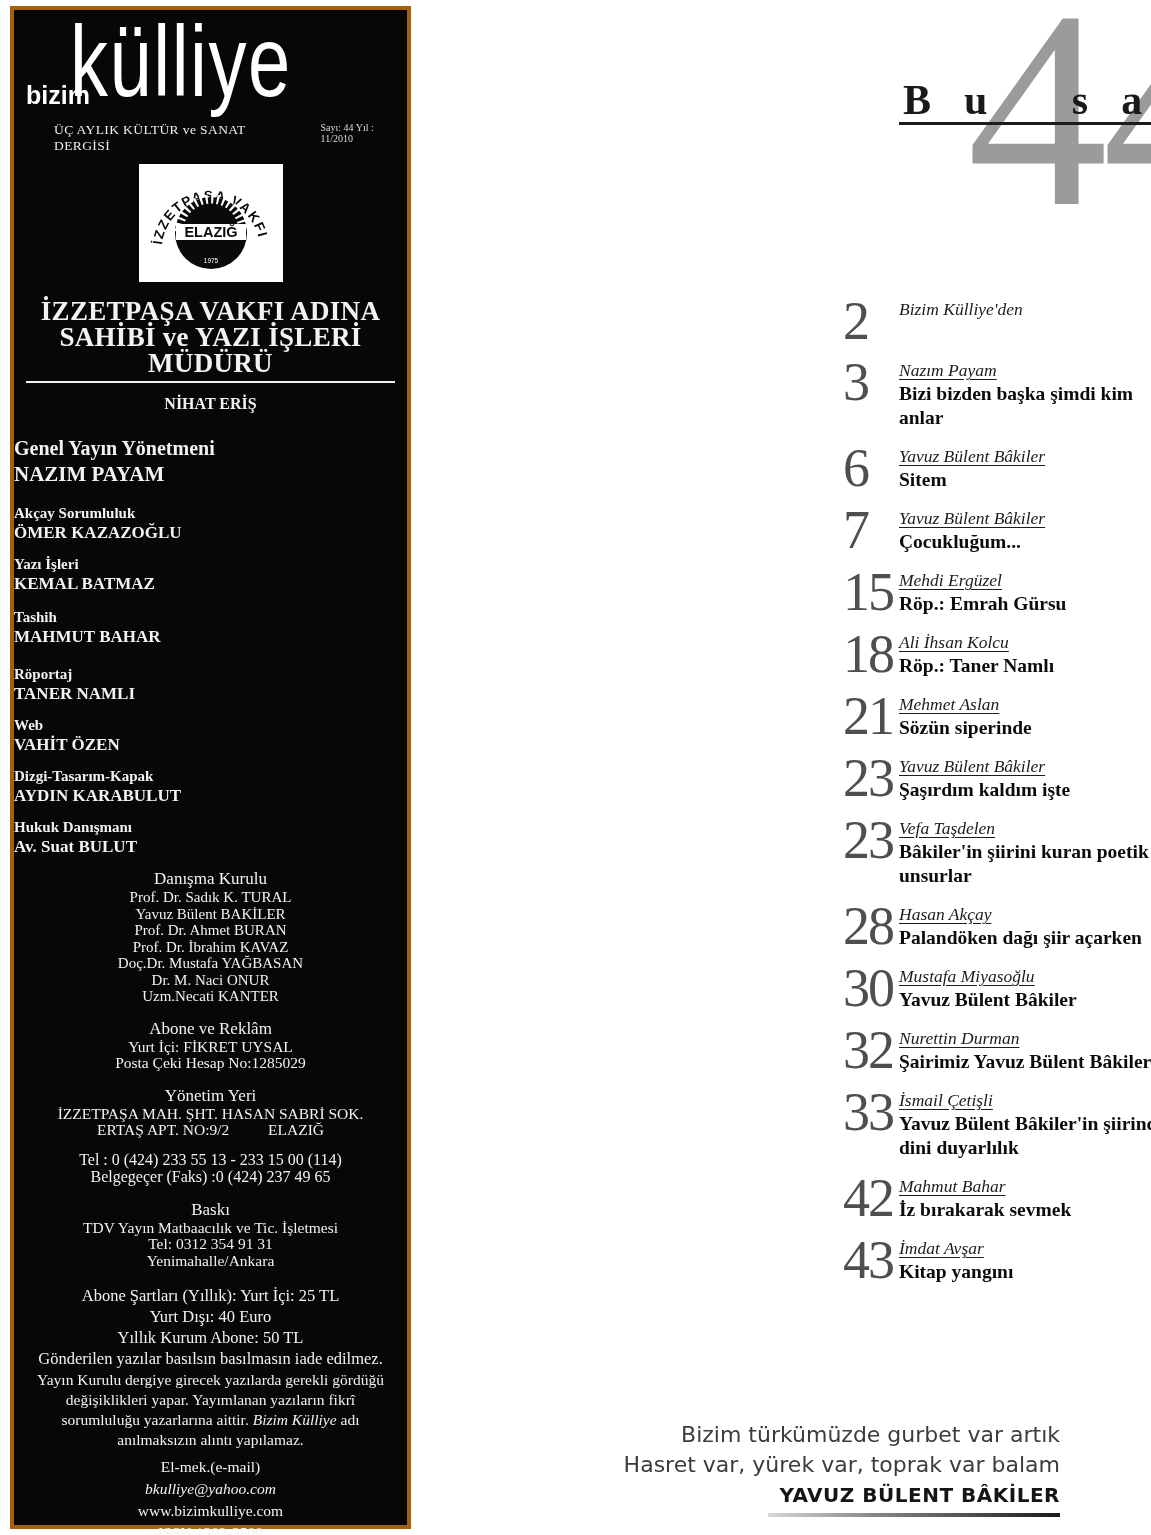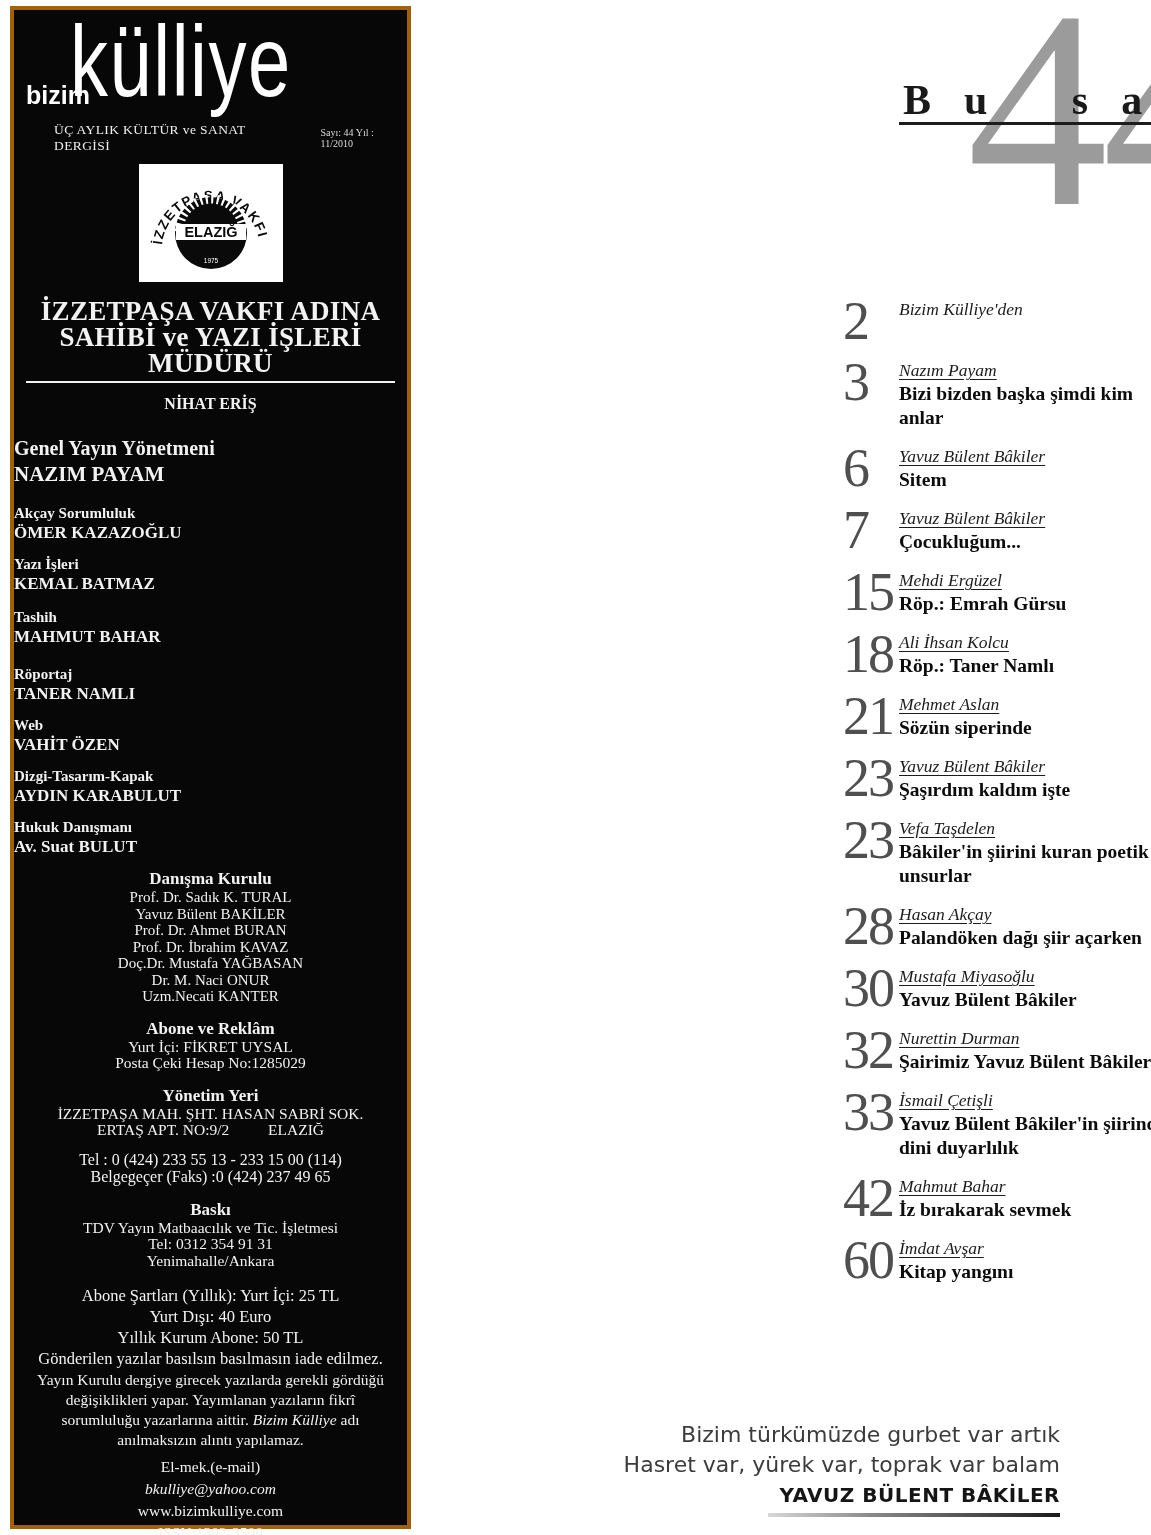--- a/index.html
+++ b/index.html
@@ -18,21 +18,21 @@
   .brand-row { position:relative; height:102px; }
   .brand-small {
     position:absolute; left:12px; bottom:10px;
     font-family:"Liberation Sans", sans-serif; font-weight:bold; font-size:25px; color:#fff;
   }
   .brand-large {
     position:absolute; left:56px; top:-14px;
     font-family:"Liberation Sans", sans-serif; font-size:100px; font-weight:normal; color:#fff;
     display:inline-block; transform:scaleX(0.76); transform-origin:left top; letter-spacing:2px;
   }
-  .subtitle-row { display:flex; justify-content:center; align-items:center; gap:20px; margin-top:2px;margin-left:40px; }
+  .subtitle-row { display:flex; justify-content:center; align-items:flex-start; gap:20px; margin-top:2px;margin-left:40px; }
   .mag-subtitle { font-size:13.5px; color:#eee; letter-spacing:0.4px; }
   .issue-info { font-size:10px; color:#ddd; }
 
   .logo-box { width:144px; height:118px; margin:10px auto 0; background:#fff; display:flex; align-items:center; justify-content:center; }
 
   .owner { margin-top:16px; text-align:center; }
   .owner-line { font-weight:bold; font-size:27px; line-height:26px; letter-spacing:0.3px; }
   .owner-rule { border:none; border-top:2px solid #f2f2f2; margin:5px 12px 0; }
   .owner-name { font-weight:bold; font-size:16px; margin-top:12px; }
 
@@ -40,21 +40,21 @@
   .role { margin-bottom:12px; }
   .role-label { font-weight:bold; font-size:15px; line-height:18px; }
   .role-name  { font-weight:bold; font-size:17px; line-height:21px; }
   .role.role-big { margin-bottom:16px; }
   .role.role-big .role-label { font-size:20px; line-height:26px; }
   .role.role-big .role-name  { font-size:21px; line-height:27px; }
   .role.gap-lg { margin-top:14px; }
   .role.gap-xl { margin-top:18px; }
 
   .sb-block { text-align:center; }
-  .sb-header { font-weight:bold; font-size:17px; line-height:20px; }
+  .sb-header { font-weight:normal; font-size:17px; line-height:20px; }
   .sb-line   { font-size:15.5px; line-height:16.5px; }
   .advisory { margin-top:8px; }
   .advisory .sb-line { font-size:15px; line-height:16.5px; }
   .subscription { margin-top:14px; }
   .management   { margin-top:14px; }
   .phones  { margin-top:12px; text-align:center; }
   .phones .sb-line { font-size:16px; line-height:17.5px; }
   .print { margin-top:14px; }
   .terms { margin-top:16px; text-align:center; }
   .terms .sb-line { font-size:16.5px; line-height:21px; }
@@ -379,21 +379,21 @@
 
         <div class="toc-entry">
           <div class="toc-num">42</div>
           <div class="toc-text">
             <div class="toc-author">Mahmut Bahar</div>
             <div class="toc-title">İz bırakarak sevmek</div>
           </div>
         </div>
 
         <div class="toc-entry">
-          <div class="toc-num">60</div>
+          <div class="toc-num">43</div>
           <div class="toc-text">
             <div class="toc-author">İmdat Avşar</div>
             <div class="toc-title">Kitap yangını</div>
           </div>
         </div>
       </div>
 
     <div class="quote">
       <div>
 

